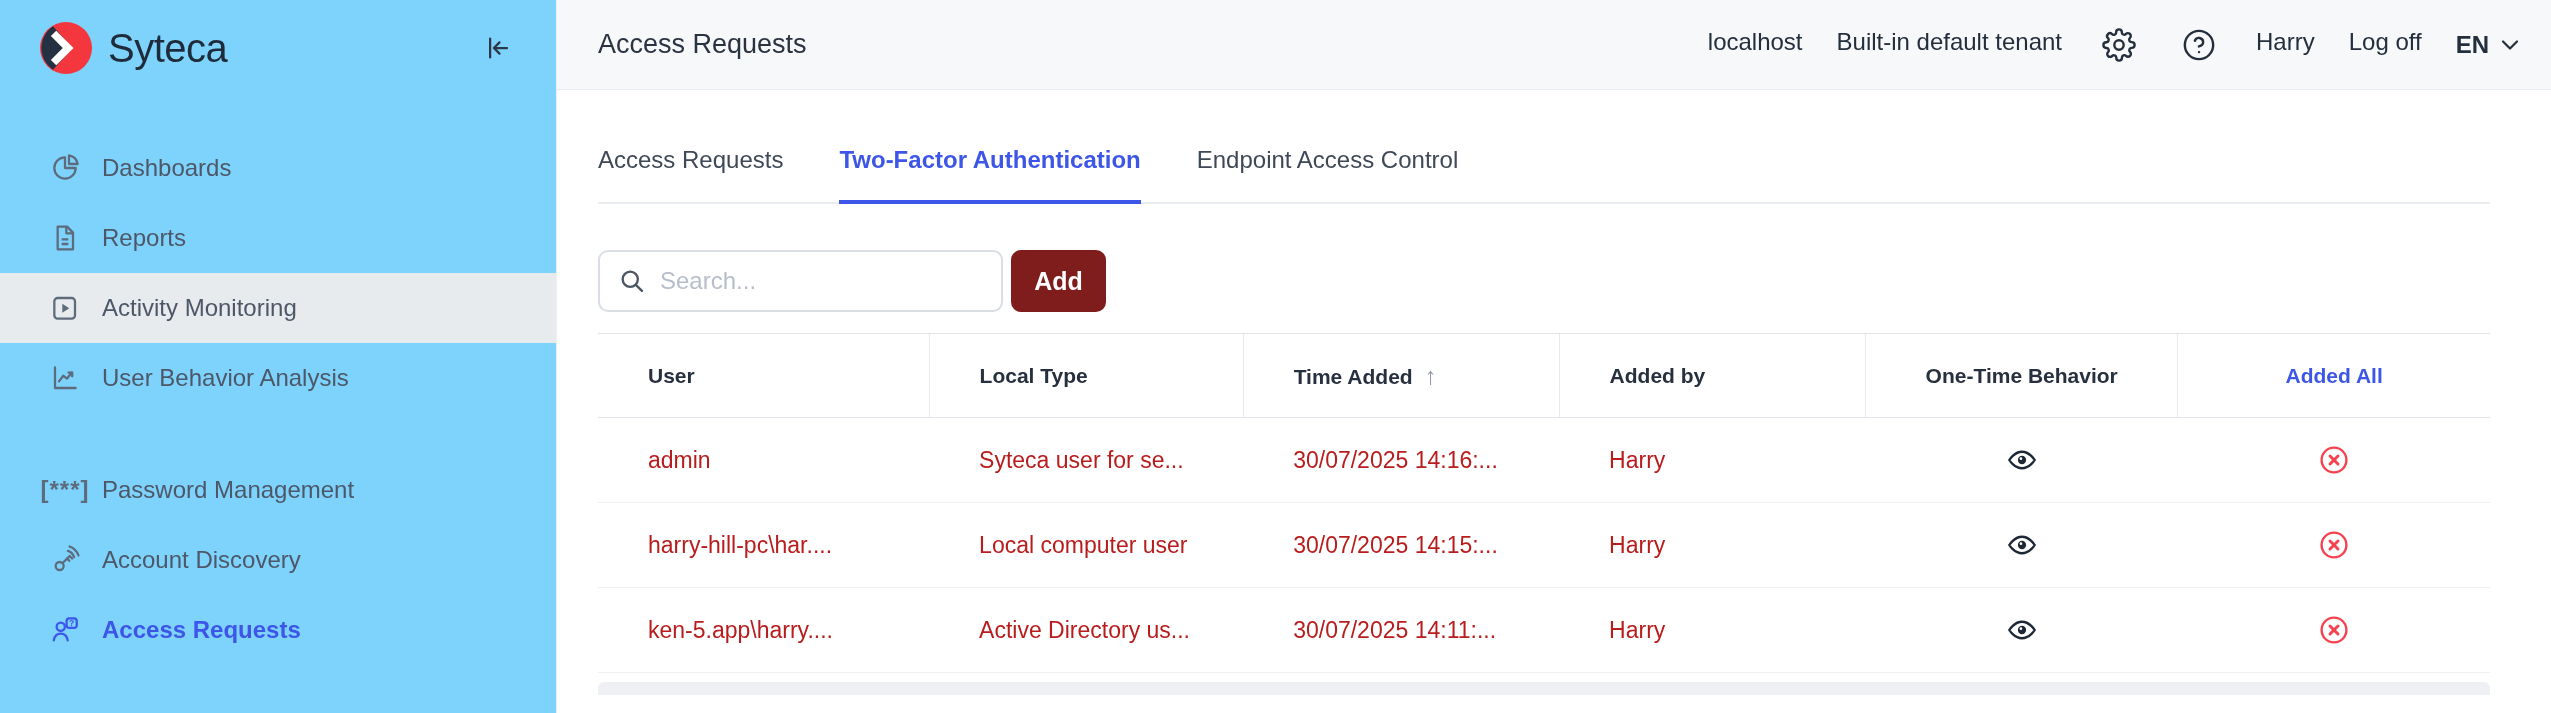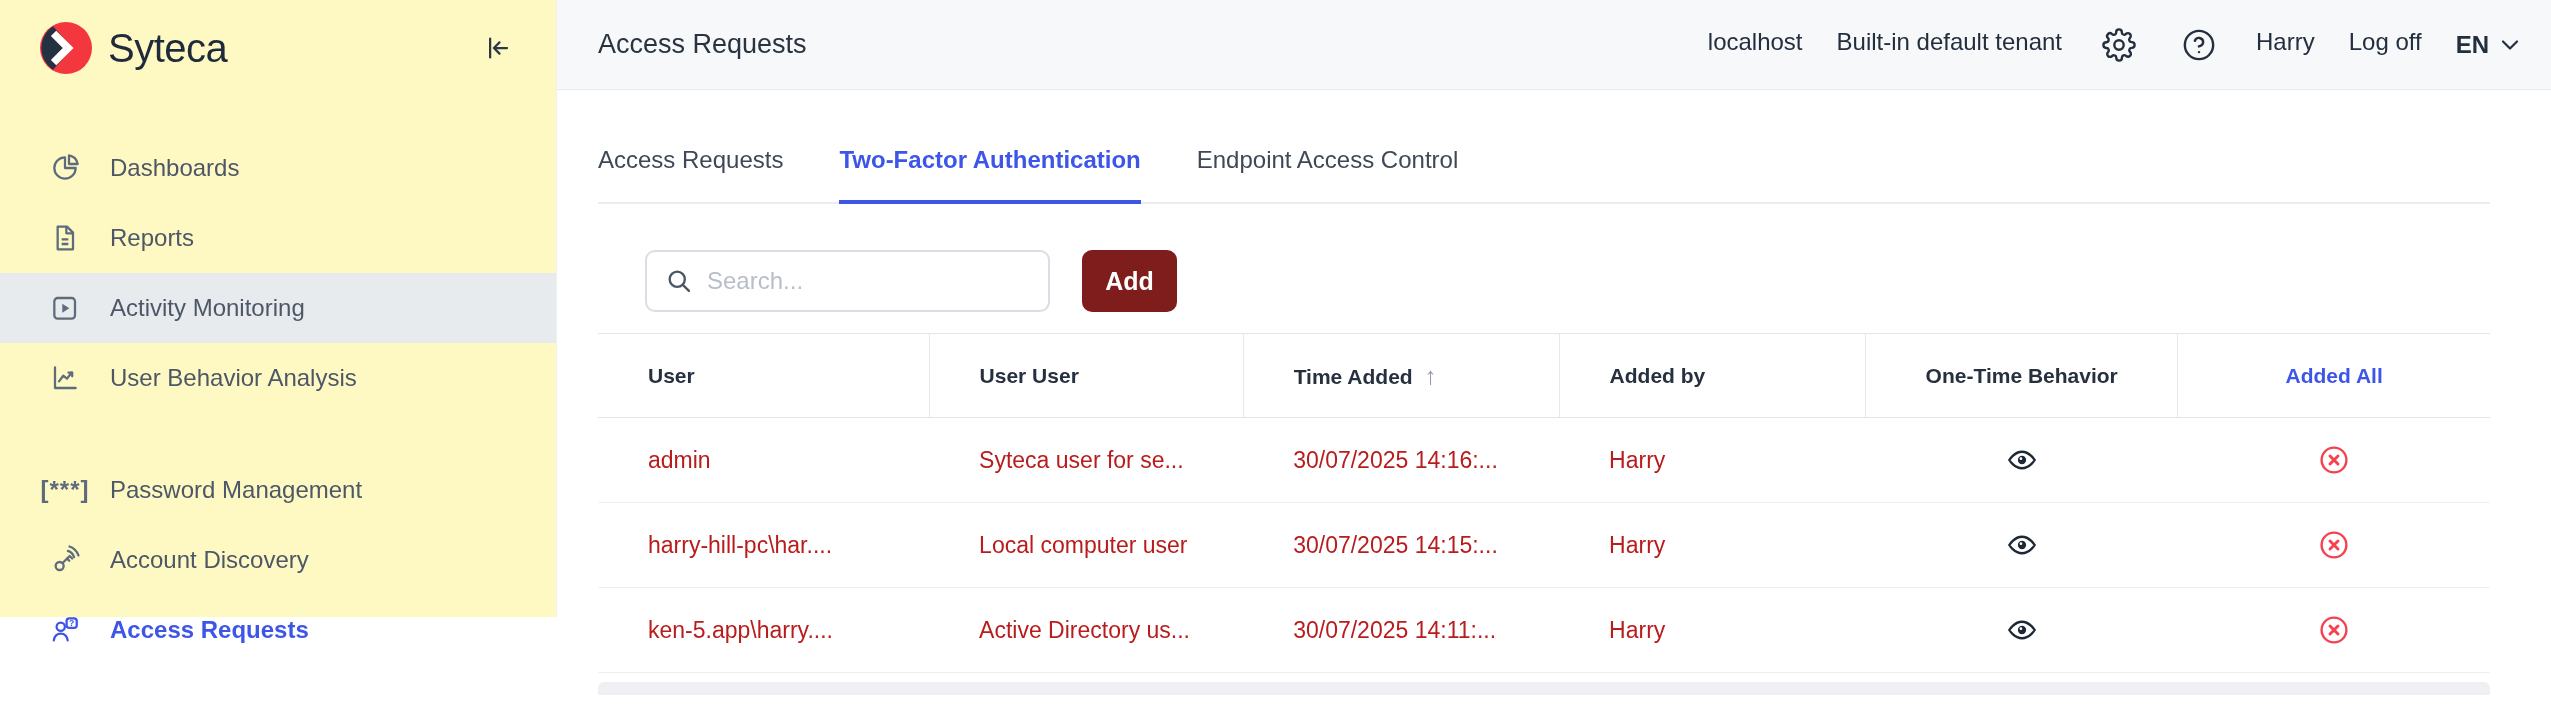--- a/index.html
+++ b/index.html
@@ -4,33 +4,33 @@
 <style>
   * { margin:0; padding:0; box-sizing:border-box; }
   html,body { width:2551px; height:713px; }
   body {
     font-family:"Liberation Sans", sans-serif;
     background:#ffffff; color:#2a3342;
     display:flex; overflow:hidden;
   }
   
   .sidebar {
-    width:557px; min-width:557px; height:617px;
-    background:#fef9c3; border-right:1px solid #edeff2;
+    width:557px; min-width:557px; height:713px;
+    background:#7dd3fc; border-right:1px solid #edeff2;
   }
   .logo-row {
     height:96px; display:flex; align-items:center;
     justify-content:space-between; padding:0 44px 0 40px;
   }
   .logo { display:flex; align-items:center; gap:16px; }
   .logo-text { font-size:40px; font-weight:500; color:#1f2a3a; letter-spacing:-0.5px; }
   .collapse-btn { background:none; border:none; cursor:pointer; color:#2c3845; display:flex; }
   .nav { padding-top:37px; }
   .nav-item {
-    height:70px; display:flex; align-items:center; gap:28px;
+    height:70px; display:flex; align-items:center; gap:20px;
     padding-left:48px; font-size:24px; color:#4d5768; cursor:pointer;
   }
   .nav-item .icn { width:34px; height:34px; color:#5d6b7c; display:flex; align-items:center; justify-content:center; flex:none; }
   .nav-item.active-page { background:#e8ebee; }
   .nav-item.active-link { color:#3d56e8; font-weight:700; }
   .nav-item.active-link .icn { color:#3d56e8; }
   .nav-gap { height:42px; }
   .pw-icon { font-size:24px; font-weight:600; letter-spacing:1px; color:#5d6b7c; }
   
   .main { flex:1; display:flex; flex-direction:column; min-width:0; }
@@ -45,21 +45,21 @@
   .icon-btn { background:none; border:none; cursor:pointer; color:#242f3e; display:flex; margin:0 6px; }
   .lang { display:flex; align-items:center; gap:10px; font-weight:700; cursor:pointer; }
   .content { background:#fff; flex:1; padding:0 61px 0 41px; }
   
   .tabs { margin-top:56px; display:flex; gap:56px; border-bottom:2px solid #e9ecf0; }
   .tab { font-size:24px; font-weight:500; color:#3e4856; padding-bottom:26px; cursor:pointer; }
   .tab.active { color:#3d56e8; font-weight:700; border-bottom:4px solid #3d56e8; margin-bottom:-2px; }
   
   .desc-row { margin-top:44px; display:flex; justify-content:space-between; align-items:flex-start; }
   .desc { font-size:24px; line-height:41px; color:#1f2936; max-width:1060px; }
-  .controls { display:flex; gap:32px; align-items:flex-end; margin-top:2px;margin-left:47px; }
+  .controls { display:flex; gap:8px; align-items:flex-end; margin-top:2px; }
   .search {
     width:405px; height:62px; background:#fff;
     border:2px solid #d9dee5; border-radius:10px;
     display:flex; align-items:center; gap:14px; padding:0 18px;
   }
   .search svg { flex:none; }
   .search input { border:none; outline:none; background:transparent; font-size:24px; width:100%; color:#333; font-family:inherit; }
   .search input::placeholder { color:#b7bec9; }
   .add-btn {
     width:95px; height:62px; border:none; border-radius:10px;
@@ -234,21 +234,21 @@
         <col style="width:17.5%">
           <col style="width:16.6%">
           <col style="width:16.7%">
         <col style="width:16.2%">
           <col style="width:16.5%">
           <col style="width:16.5%">
       </colgroup>
       <thead>
         <tr>
           <th>User</th>
-          <th>User User</th>
+          <th>Local Type</th>
           <th class="sortable"><span>Time Added</span><span class="sort">↑</span></th>
           <th>Added by</th>
           <th class="center">One-Time Behavior</th>
           <th class="center remove-all">Added All</th>
         </tr>
       </thead>
       <tbody>
         <tr>
           <td>admin</td>
           <td>Syteca user for se...</td>

